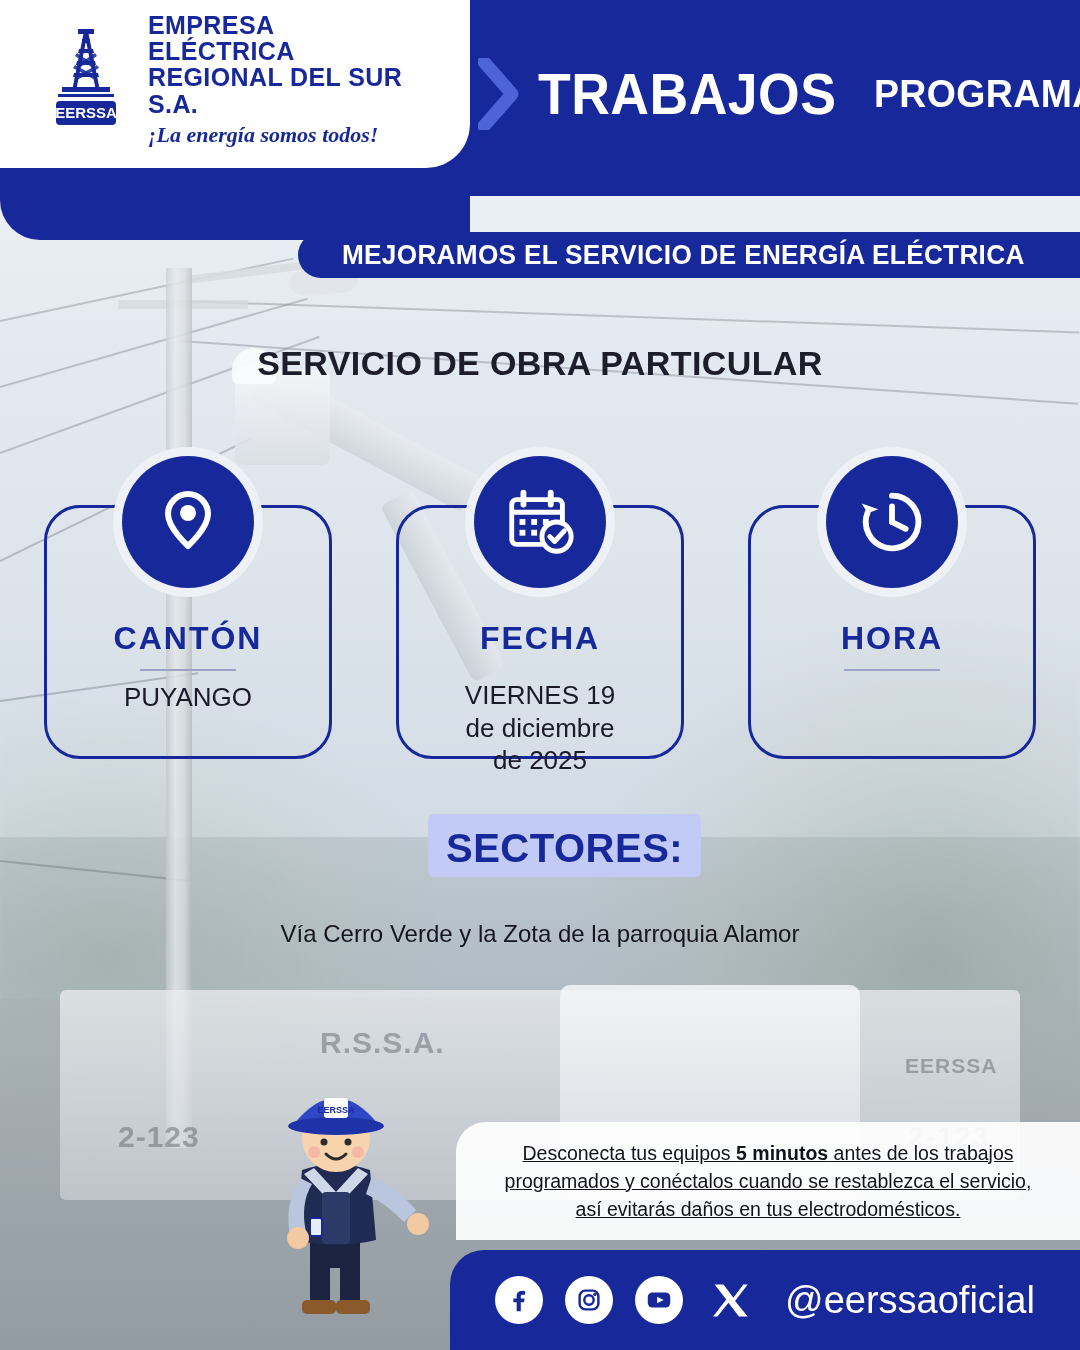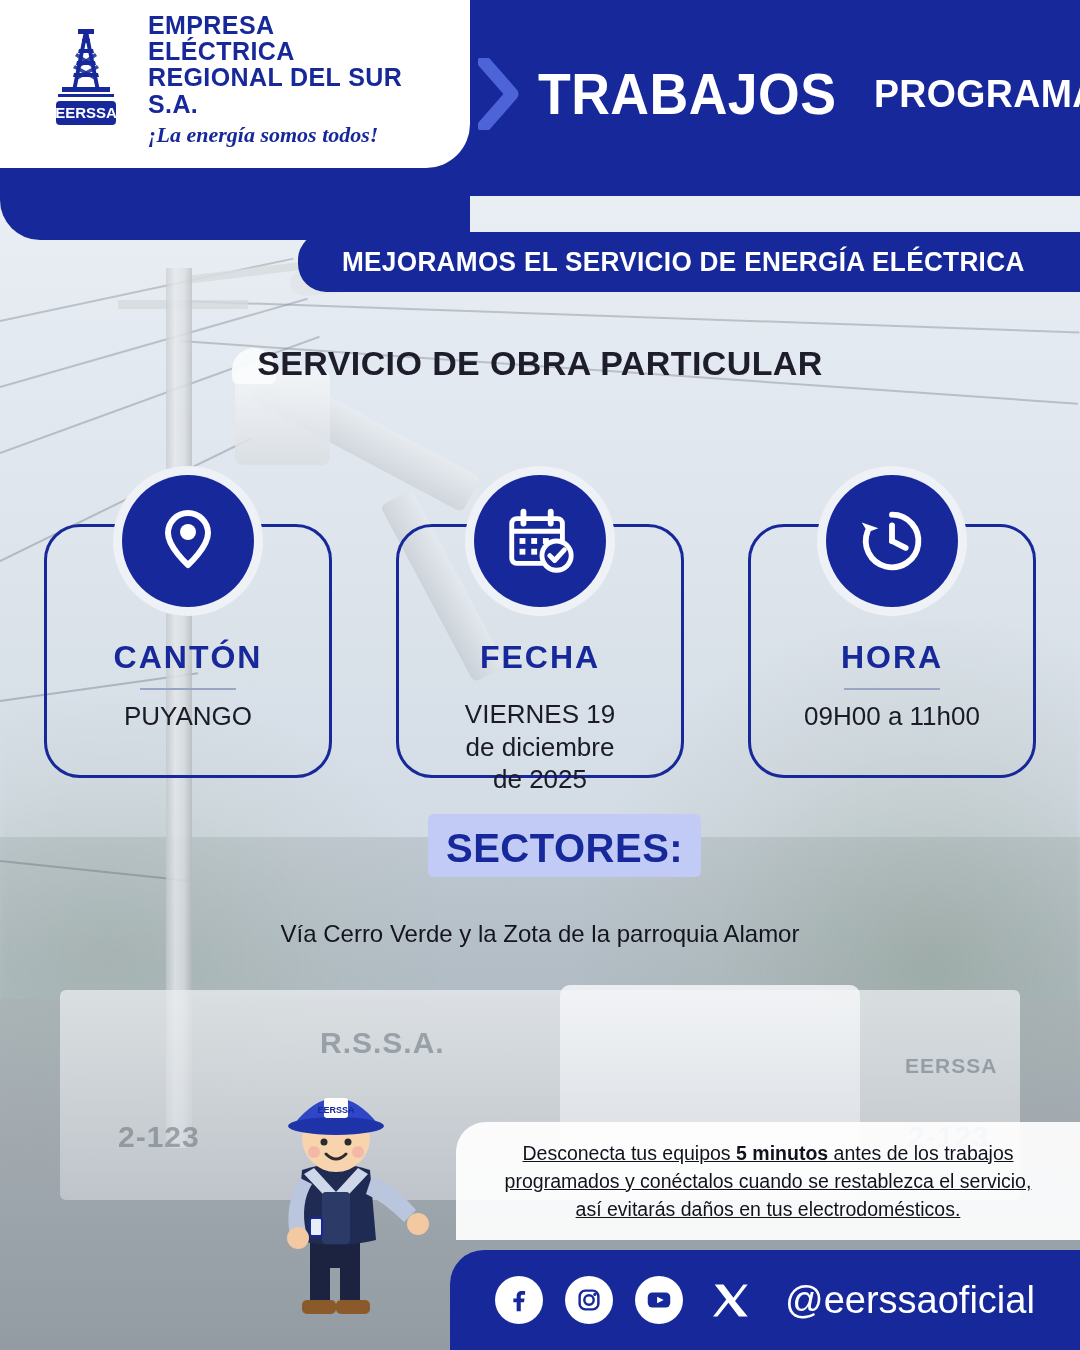--- a/index.html
+++ b/index.html
@@ -151,42 +151,42 @@
     letter-spacing: .5px; transform: scaleX(.94); transform-origin: left center;
   }
   .title-sub {
     font-family: "Liberation Sans", sans-serif;
     font-weight: bold; font-size: 39px; color: #ffffff;
     letter-spacing: .4px; transform: scaleX(.96); transform-origin: left center;
   }
 
   
   .subtitle-bar {
-    position: absolute; right: 0; top: 232px; height: 60px;
+    position: absolute; right: 0; top: 232px; height: 46px;
     background: #17299a;
     border-top-left-radius: 28px; border-bottom-left-radius: 28px;
     padding: 0 34px 0 44px;
     display: flex; align-items: center;
   }
   .subtitle-text {
     font-family: "Liberation Sans", sans-serif;
     font-weight: bold; font-size: 27px; color: #ffffff; letter-spacing: .3px;
     transform: scaleX(.97); transform-origin: left center;
   }
 
   
   .section-heading {
     position: absolute; left: 0; right: 0; top: 344px;
     text-align: center;
     font-family: "Liberation Sans", sans-serif;
     font-weight: bold; font-size: 34px; color: #1d1d2b; letter-spacing: .4px;
   }
 
   
-  .cards { position: absolute; left: 0; top: 524px; width: 932px; height: 270px; }
+  .cards { position: absolute; left: 0; top: 505px; width: 932px; height: 270px; }
   .card {
     position: absolute; top: 0; width: 288px; height: 254px;
     border: 3px solid #17299a; border-radius: 36px;
     background: rgba(255,255,255,0.0);
     display: flex; flex-direction: column; align-items: center;
   }
   .card.c1 { left: 44px; }
   .card.c2 { left: 396px; }
   .card.c3 { left: 748px; }
   .card-icon {
@@ -390,21 +390,20 @@
       <div class="card-icon">
         <svg viewBox="0 0 78 78" width="76" height="76" aria-hidden="true">
           <path d="M39 12 a27 27 0 1 1 -25 17" fill="none" stroke="#ffffff" stroke-width="6" stroke-linecap="round"></path>
           <path d="M8 20 L14 30 L25 26 Z" fill="#ffffff"></path>
           <line x1="39" y1="39" x2="39" y2="23" stroke="#ffffff" stroke-width="6" stroke-linecap="round"></line>
           <line x1="39" y1="39" x2="53" y2="46" stroke="#ffffff" stroke-width="6" stroke-linecap="round"></line>
         </svg>
       </div>
       <div class="card-title">HORA</div>
       <div class="card-div"></div>
-      <div class="card-value">09H00 a 11h00</div>
     </div>
   </div>
 
   <div class="sectores-badge">SECTORES:</div>
   <div class="sector-text">Vía Cerro Verde y la Zota de la parroquia Alamor</div>
 
   <div class="mascot">
     <svg viewBox="0 0 200 290" width="200" height="290" aria-hidden="true">
 
       <path d="M74 196 h50 v70 h-20 v-40 h-10 v40 h-20z" fill="#1c2340"></path>

